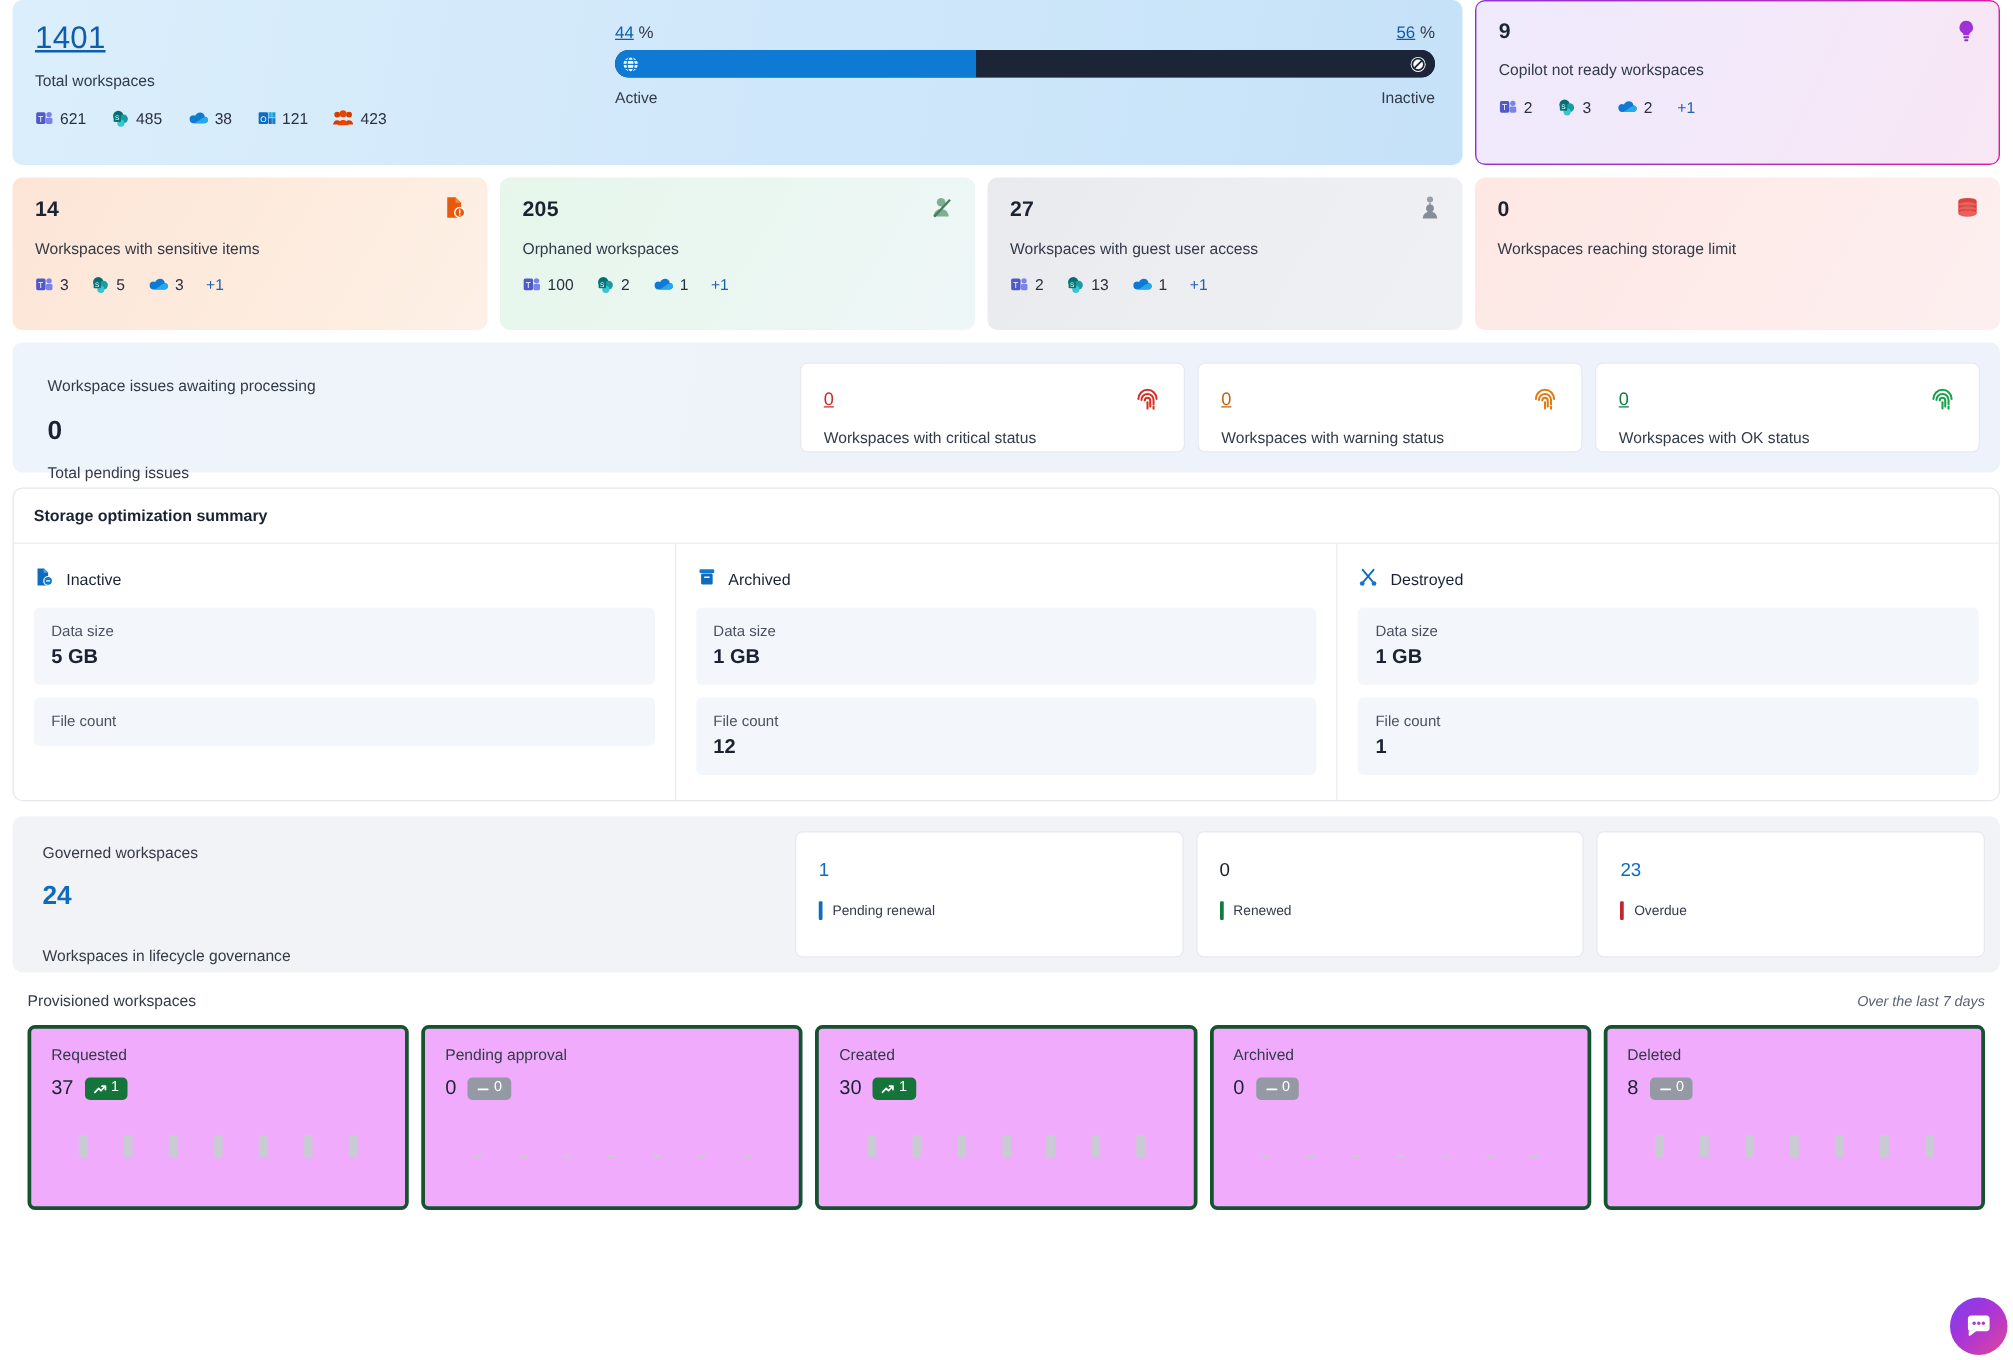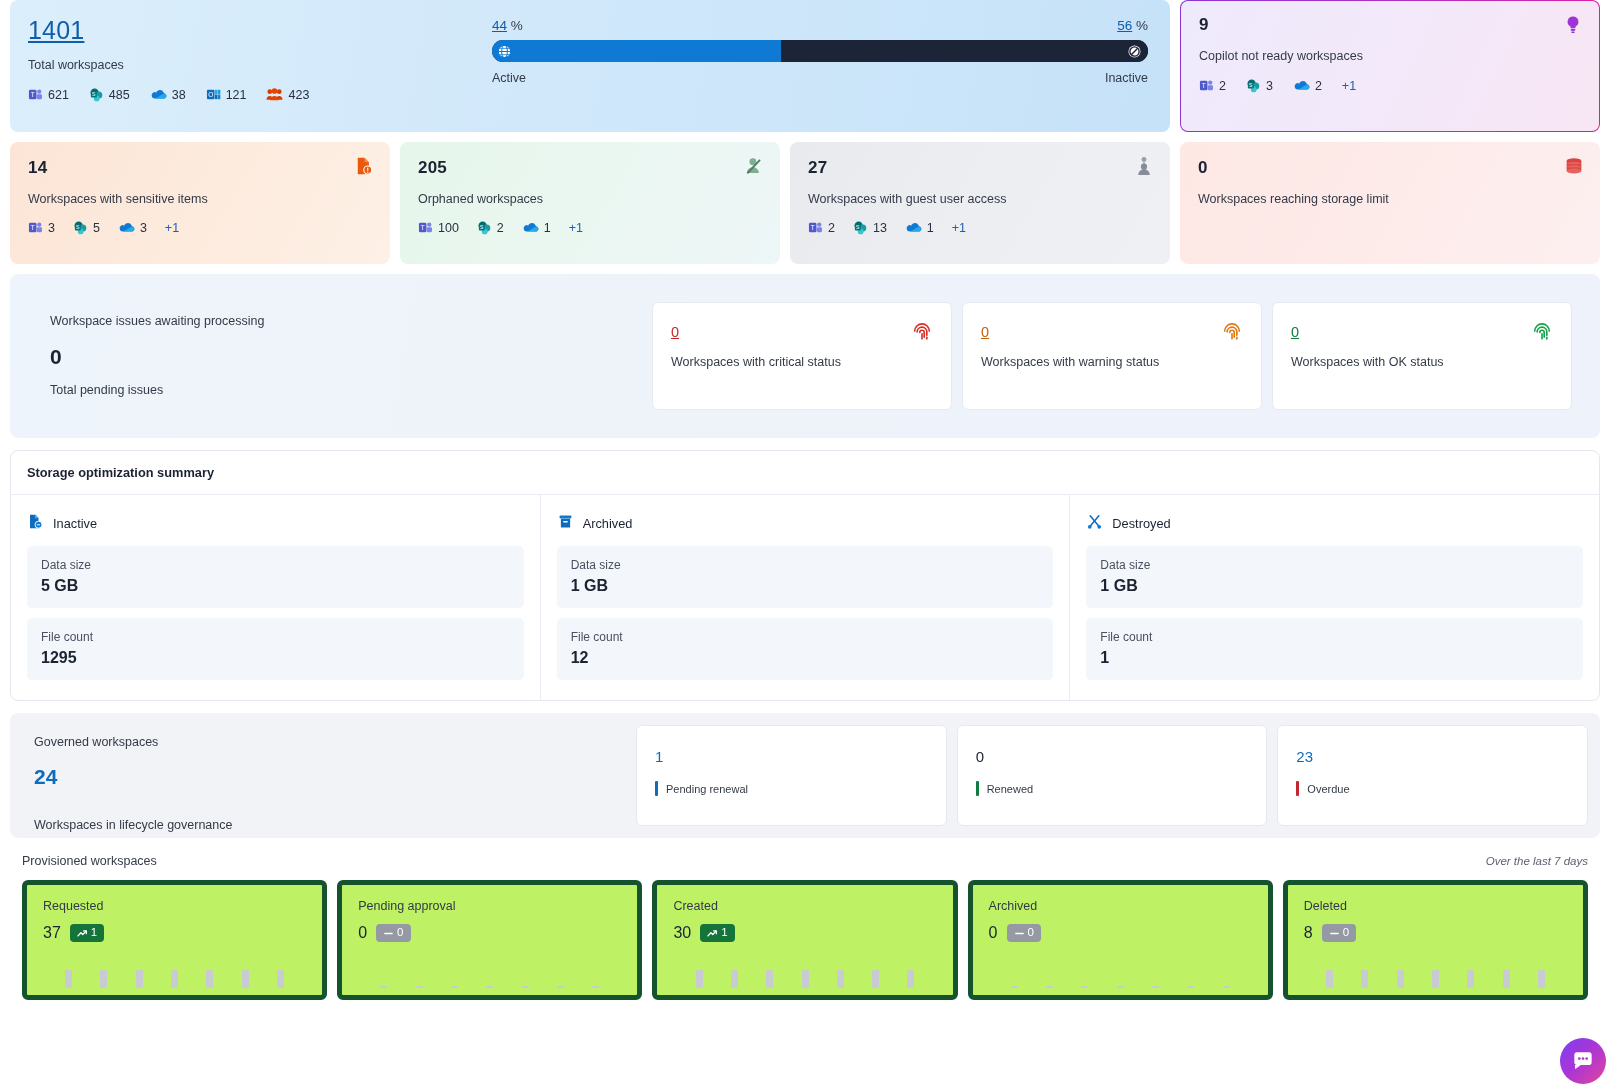--- a/index.html
+++ b/index.html
@@ -74,23 +74,23 @@
   .mini.sensitive { background: linear-gradient(120deg,#fce5d6 0%,#fdecdf 60%,#fdf0e6 100%); flex: 0 0 380px; }
   .mini.orphaned  { background: linear-gradient(120deg,#e6f6ea 0%,#eaf7f1 50%,#eef6f7 100%); flex: 0 0 380px; }
   .mini.guest     { background: linear-gradient(120deg,#e9eaee 0%,#eceef2 50%,#eef0f4 100%); flex: 0 0 380px; }
   .mini.storage   { background: linear-gradient(120deg,#fde8e4 0%,#fdeceb 60%,#fdeff0 100%); flex: 1; }
   .mini .kpi-num { font-size: 17px; }
   .mini .kpi-label { margin-top: 14px; }
   .mini .chips { margin-top: 14px; gap: 18px; }
 
   
   .issues {
-    display: flex; gap: 10px; height: 164px; margin-bottom: 12px;
+    display: flex; gap: 10px; height: 104px; margin-bottom: 12px;
     background: linear-gradient(100deg,#eef4fb 0%,#eef3fa 50%,#eef2fa 100%);
-    border-radius: 8px; padding: 28px; align-items: stretch;
+    border-radius: 8px; padding: 16px; align-items: stretch;
   }
   .issues-left { flex: 0 0 604px; padding: 12px 4px 4px 12px; }
   .issues-title { font-size: 12.5px; color: #333a48; }
   .issues-num { font-size: 21px; font-weight: bold; color: #1b2333; margin-top: 17px; }
   .issues-sub { font-size: 12.5px; color: #333a48; margin-top: 14px; }
   .status-card {
     flex: 1; background: #fff; border: 1px solid #e6e9ef; border-radius: 6px;
     padding: 20px 18px; position: relative;
   }
   .status-num { font-size: 14.5px; text-decoration: underline; cursor: pointer; display: inline-block; }
@@ -130,22 +130,22 @@
   .accent-bar { width: 3px; height: 15px; border-radius: 1px; }
   .ren-label { font-size: 11px; color: #333a48; text-align: center; }
 
   
   .prov-wrap { padding: 16px 12px 0 12px; position: relative; }
   .prov-head { display: flex; justify-content: space-between; align-items: baseline; margin-bottom: 12px; }
   .prov-title { font-size: 12.5px; color: #333a48; }
   .prov-note { font-size: 11.5px; color: #5a6170; font-style: italic; }
   .prov-cards { display: flex; gap: 10px; }
   .prov-card {
-    flex: 1; background: #bef264; border: 5px solid #14532d; border-radius: 6px;
-    padding: 14px 16px 0 16px; height: 120px;
+    flex: 1; background: #f0abfc; border: 3px solid #14532d; border-radius: 6px;
+    padding: 14px 16px 0 16px; height: 148px;
   }
   .prov-label { font-size: 12.5px; color: #333a48; }
   .prov-val-row { display: flex; align-items: center; gap: 9px; margin-top: 11px; }
   .prov-num { font-size: 16px; color: #1b2333; }
   .badge {
     display: inline-flex; align-items: center; gap: 3px;
     border-radius: 4px; padding: 3px 7px; font-size: 11.5px; color: #fff; line-height: 1;
   }
   .badge.up { background: #14743a; }
   .badge.flat { background: #9499a3; }
@@ -508,21 +508,20 @@
               </svg>
           </span>
           <span>Inactive</span>
         </div>
         <div class="metric">
           <div class="metric-label">Data size</div>
           <div class="metric-value">5 GB</div>
         </div>
         <div class="metric">
           <div class="metric-label">File count</div>
-          <div class="metric-value">1295</div>
         </div>
       </div>
 
       <div class="storage-col">
         <div class="storage-col-head">
           <span>
             <svg width="17" height="17" viewBox="0 0 18 18">
                 <rect x="2.8" y="2.6" width="12.4" height="3.2" rx=".8" fill="#0f7ad4"></rect>
                 <rect x="4.1" y="6.2" width="9.8" height="9.2" rx=".9" fill="#0f6cbd"></rect>
                 <rect x="6.5" y="8.6" width="5" height="1.4" rx=".7" fill="#fff"></rect>

